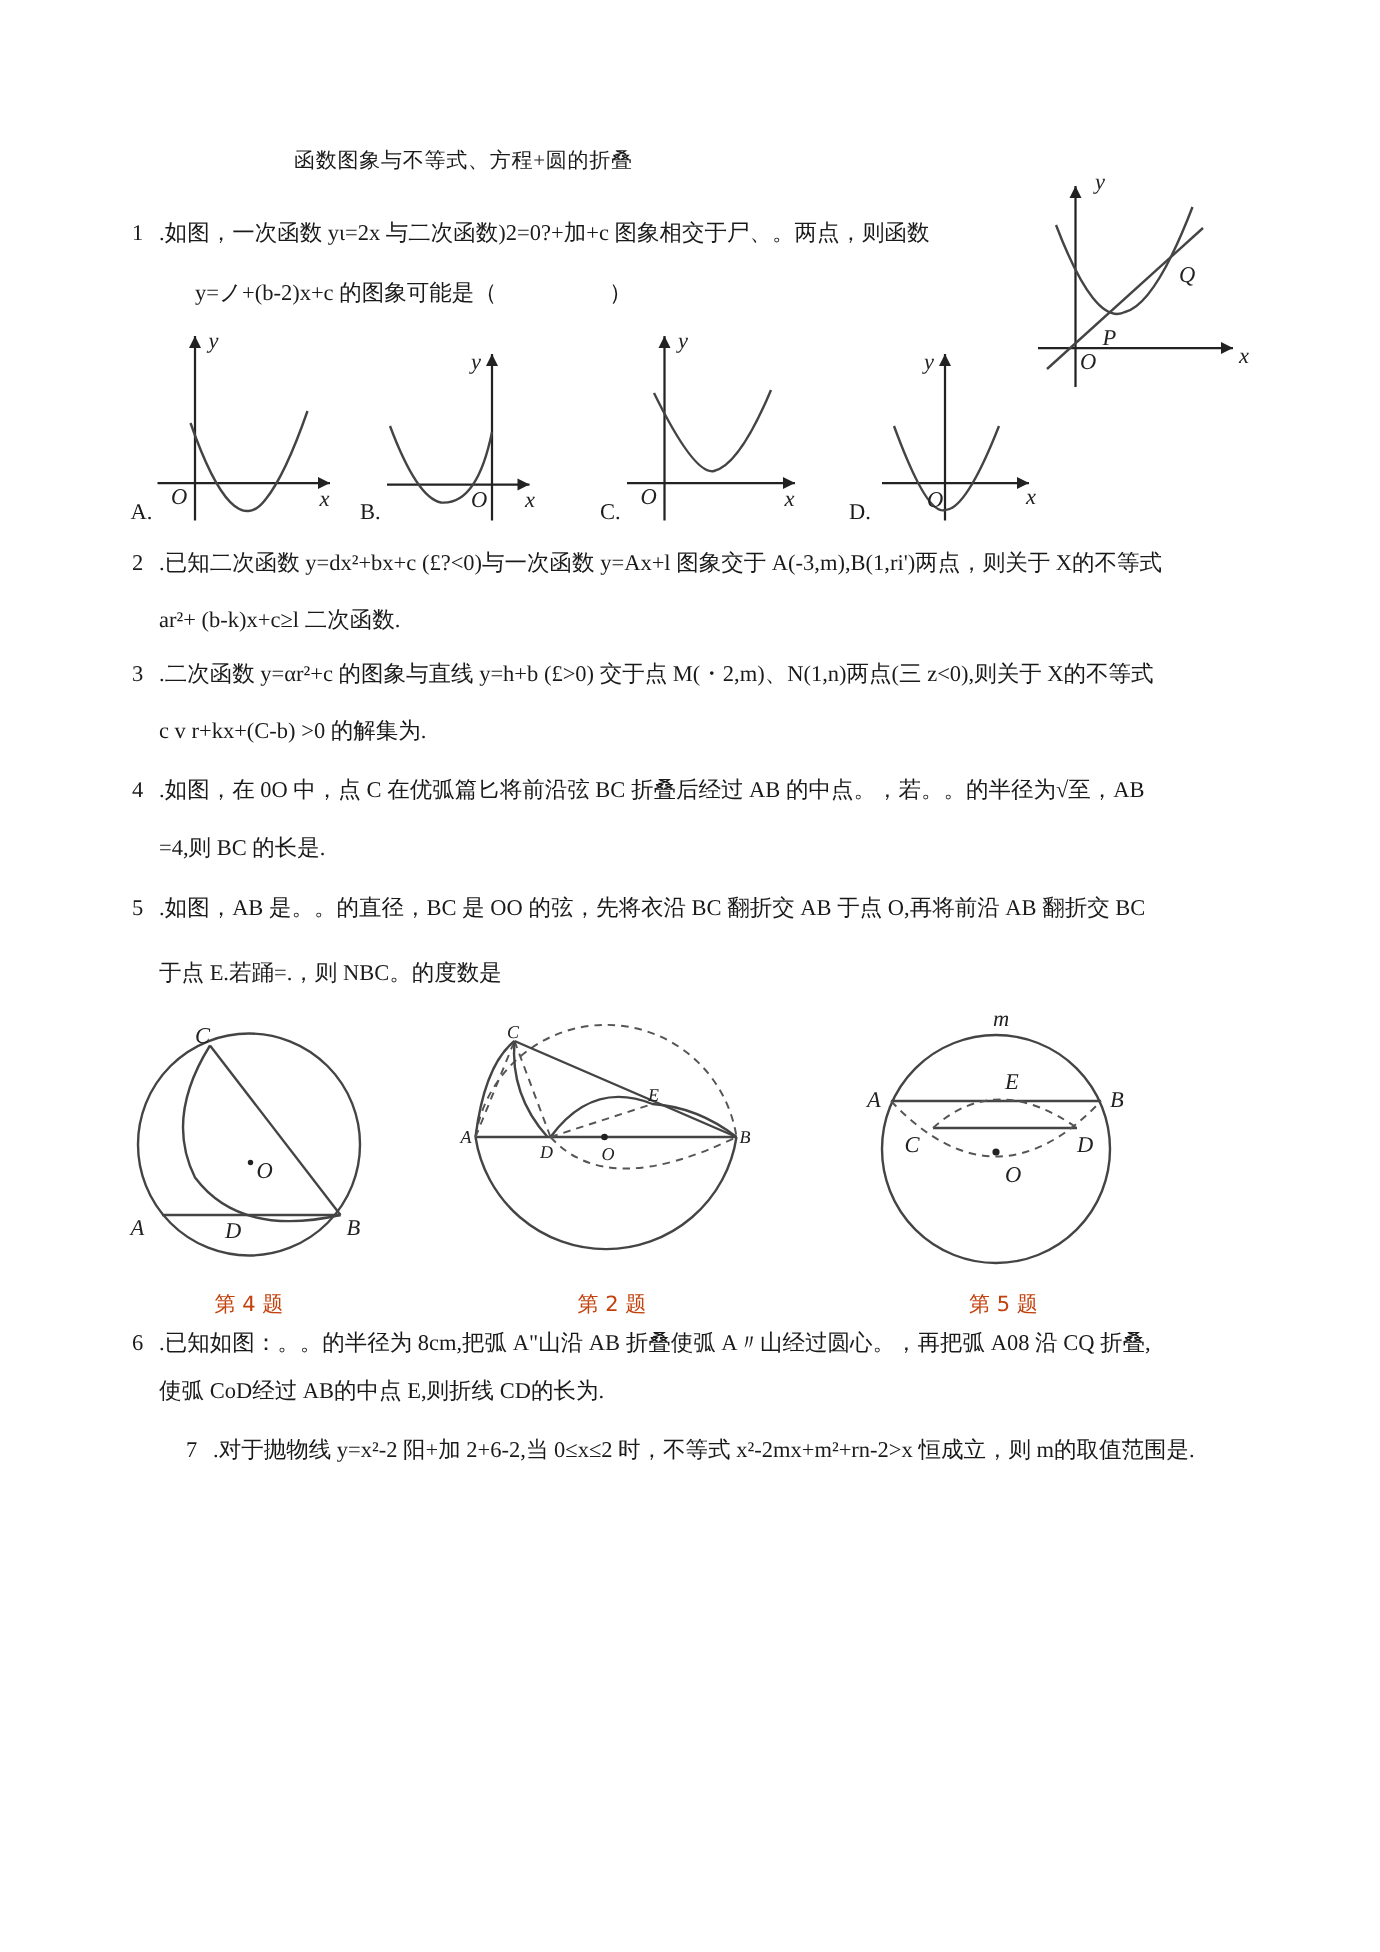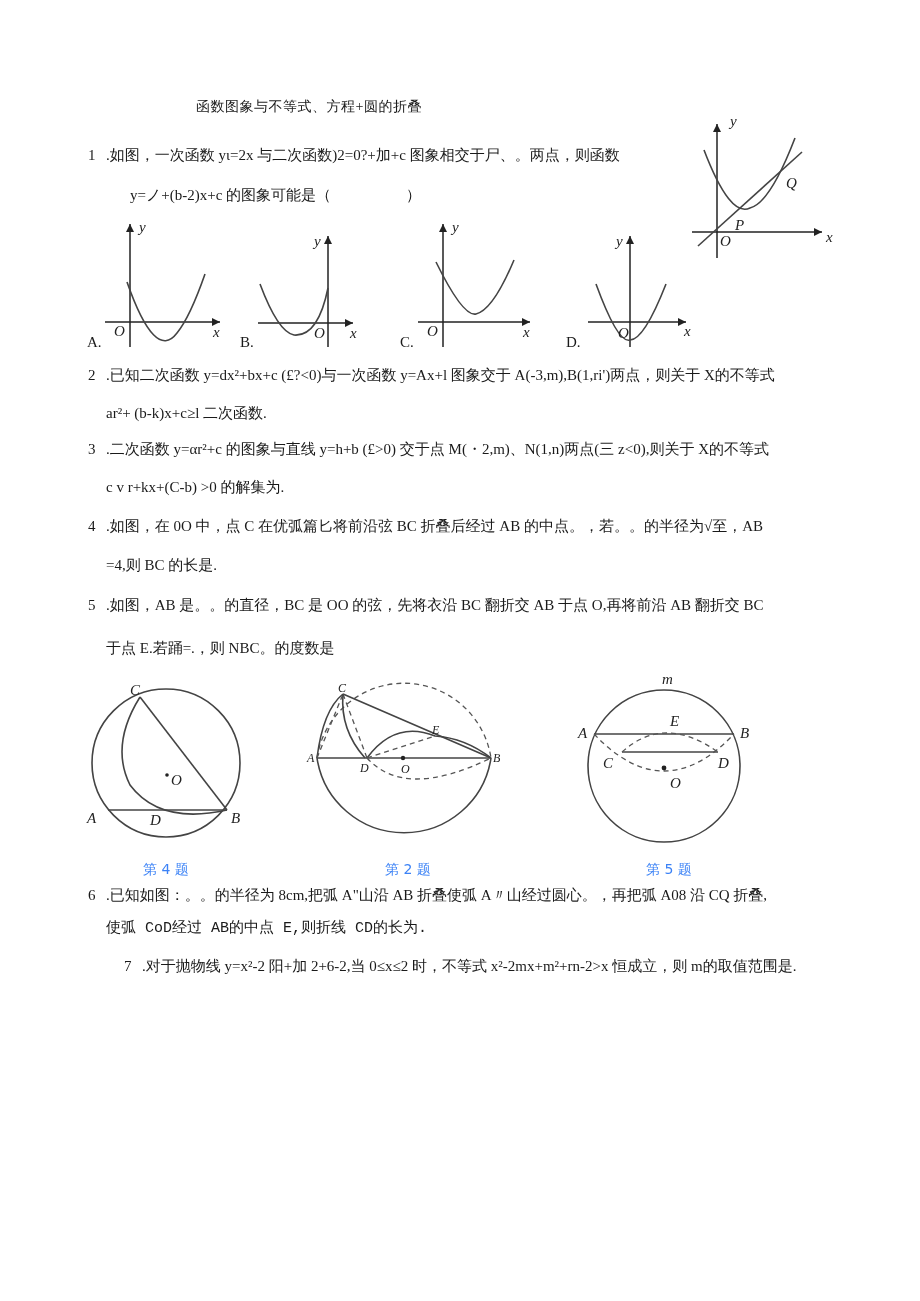--- a/index.html
+++ b/index.html
@@ -2,21 +2,21 @@
 <html><head>
 <meta charset="utf-8">
 <style>
   html, body { margin: 0; padding: 0; background: #ffffff; }
   body { width: 920px; height: 1301px; position: relative; overflow: hidden;
          font-family: "Liberation Serif", "DejaVu Serif", serif; color: #1a1a1a; }
   .title { position: absolute; left: 196px; top: 98px; font-size: 14px; letter-spacing: 0.5px; }
   .line { position: absolute; font-size: 15px; white-space: nowrap; }
   .qnum { display: inline-block; width: 18px; }
   .opt-label { position: absolute; font-size: 15px; }
-  .cap { position: absolute; font-size: 14px; font-family: "DejaVu Sans", sans-serif; color: #3b82f6; }
+  .cap { position: absolute; font-size: 14px; font-family: "DejaVu Sans", sans-serif; color: #c2410c; }
   svg { position: absolute; overflow: visible; }
   svg text { font-family: "Liberation Serif", serif; font-style: italic; font-size: 15px; fill: #222; }
   .fig-line { stroke: #444; stroke-width: 1.6; fill: none; }
   .fig-dash { stroke: #555; stroke-width: 1.3; fill: none; stroke-dasharray: 5 4; }
   .axis { stroke: #222; stroke-width: 1.5; }
 </style>
 </head>
 <body>
 
 <div class="title">函数图象与不等式、方程+圆的折叠</div>
@@ -145,15 +145,15 @@
   <text x="92" y="58">E</text>
   <text x="0" y="70">A</text>
   <text x="162" y="70">B</text>
   <text x="25" y="100">C</text>
   <text x="140" y="100">D</text>
   <text x="92" y="120">O</text>
 </svg>
 <div class="cap" style="left:646px; top:861px;">第 5 题</div>
 
 <div class="line" style="left:88px; top:886px;"><span class="qnum">6</span><span>.已知如图：。。的半径为 8cm,把弧 A"山沿 AB 折叠使弧 A〃山经过圆心。，再把弧 A08 沿 CQ 折叠,</span></div>
-<div class="line" style="left:106px; top:918px;font-family:Liberation Mono, monospace;">使弧 CoD经过 AB的中点 E,则折线 CD的长为.</div>
+<div class="line" style="left:106px; top:918px;">使弧 CoD经过 AB的中点 E,则折线 CD的长为.</div>
 
 <div class="line" style="left:88px; top:957px;margin-left:36px;"><span class="qnum">7</span><span>.对于抛物线 y=x²-2 阳+加 2+6-2,当 0≤x≤2 时，不等式 x²-2mx+m²+rn-2&gt;x 恒成立，则 m的取值范围是.</span></div>
 
 </body></html>

